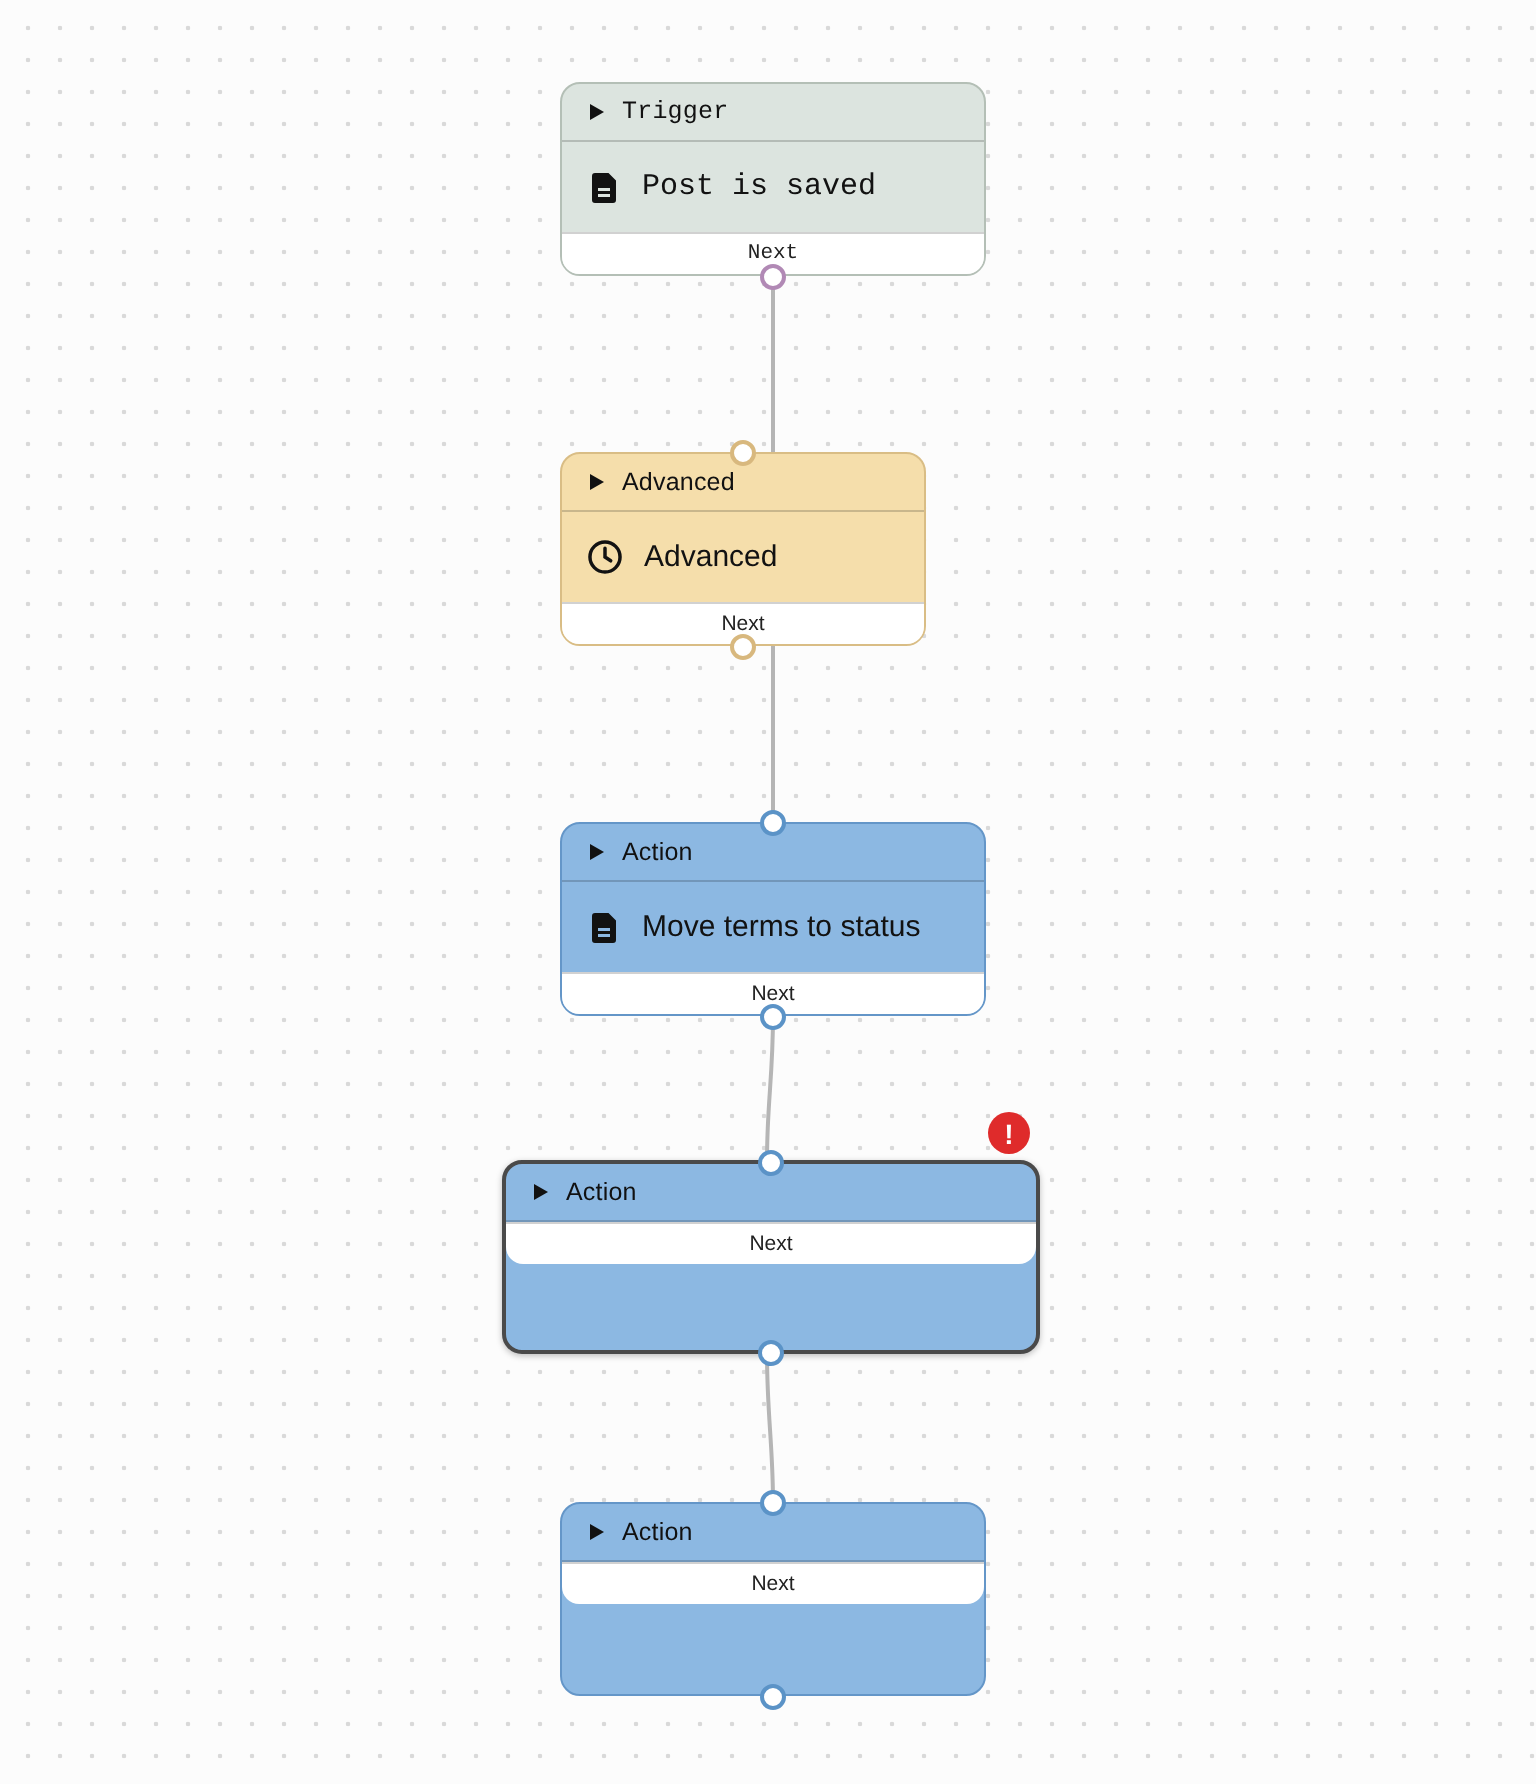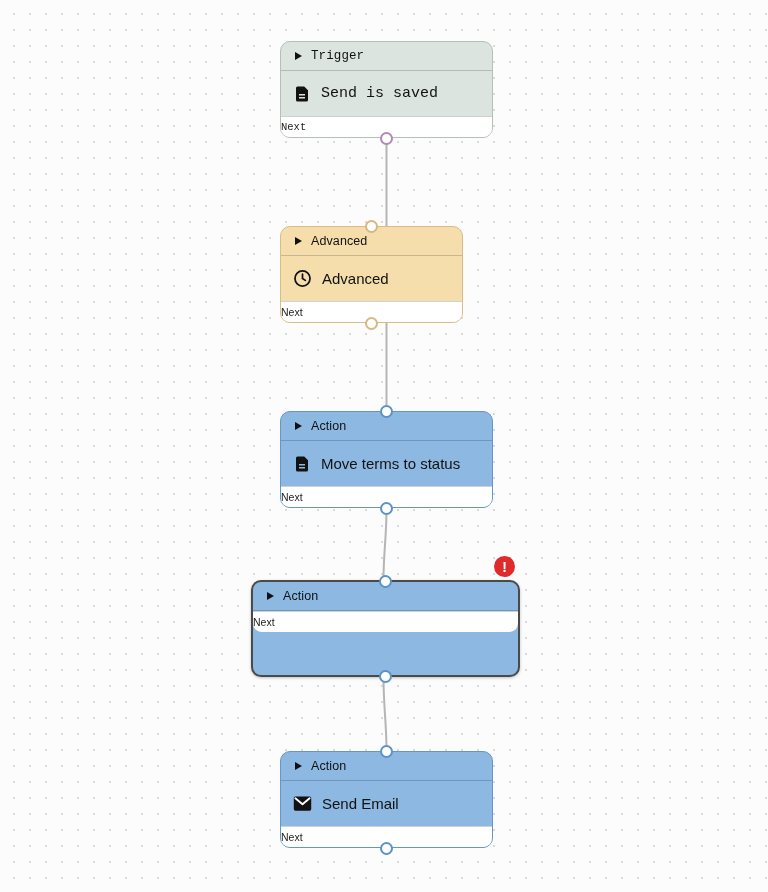--- a/index.html
+++ b/index.html
@@ -78,20 +78,21 @@
     color: #121212;
     white-space: nowrap;
   }
   .node-footer {
     height: 21px;
     background: #ffffff;
     border-top: 1px solid rgba(0,0,0,0.18);
     border-radius: 0 0 8.5px 8.5px;
     display: flex;
     align-items: center;
+    justify-content: center;
   }
   .footer-label {
     font-size: 10.5px;
     font-weight: 500;
     color: #222;
   }
   .port {
     position: absolute;
     left: 50%;
     width: 13px; height: 13px;
@@ -143,21 +144,21 @@
     <div class="node-header">
       <span class="tri"></span>
       <span class="node-category">Trigger</span>
     </div>
     <div class="node-body">
       <span class="body-icon">
         <svg width="18" height="18" viewBox="0 0 24 24">
             <path fill="#121212" d="M15 2H6a2 2 0 0 0-2 2v16a2 2 0 0 0 2 2h12a2 2 0 0 0 2-2V7l-5-5zm1 16H8v-2h8v2zm0-4H8v-2h8v2z"></path>
           </svg>
       </span>
-      <span class="node-title">Send is saved</span>
+      <span class="node-title">Post is saved</span>
     </div>
     <div class="node-footer">
       <span class="footer-label">Next</span>
     </div>
     <span class="port port--bottom"></span>
   </div>
 
   <div class="node" id="node-1" style="--bg: #f5deab; --border: #d9bd85; --port: #d8b87e;">
     <div class="node-header">
       <span class="tri"></span>
@@ -212,29 +213,20 @@
     </div>
     <span class="port port--top"></span>
     <span class="port port--bottom"></span>
   </div>
 
   <div class="node" id="node-4" style="--bg: #8cb8e2; --border: #6496c8; --port: #5b93c7;">
     <div class="node-header">
       <span class="tri"></span>
       <span class="node-category">Action</span>
     </div>
-    <div class="node-body">
-      <span class="body-icon">
-        <svg width="19" height="17" viewBox="0 0 24 21">
-            <rect x="1" y="1.5" width="22" height="18" rx="2" fill="#121212"></rect>
-            <path d="M3 4l9 7.5L21 4" fill="none" stroke="#ffffff" stroke-width="2.4" stroke-linecap="round" stroke-linejoin="round"></path>
-          </svg>
-      </span>
-      <span class="node-title">Send Email</span>
-    </div>
     <div class="node-footer">
       <span class="footer-label">Next</span>
     </div>
     <span class="port port--top"></span>
     <span class="port port--bottom"></span>
   </div>
 
 </div>
 
 </body></html>

